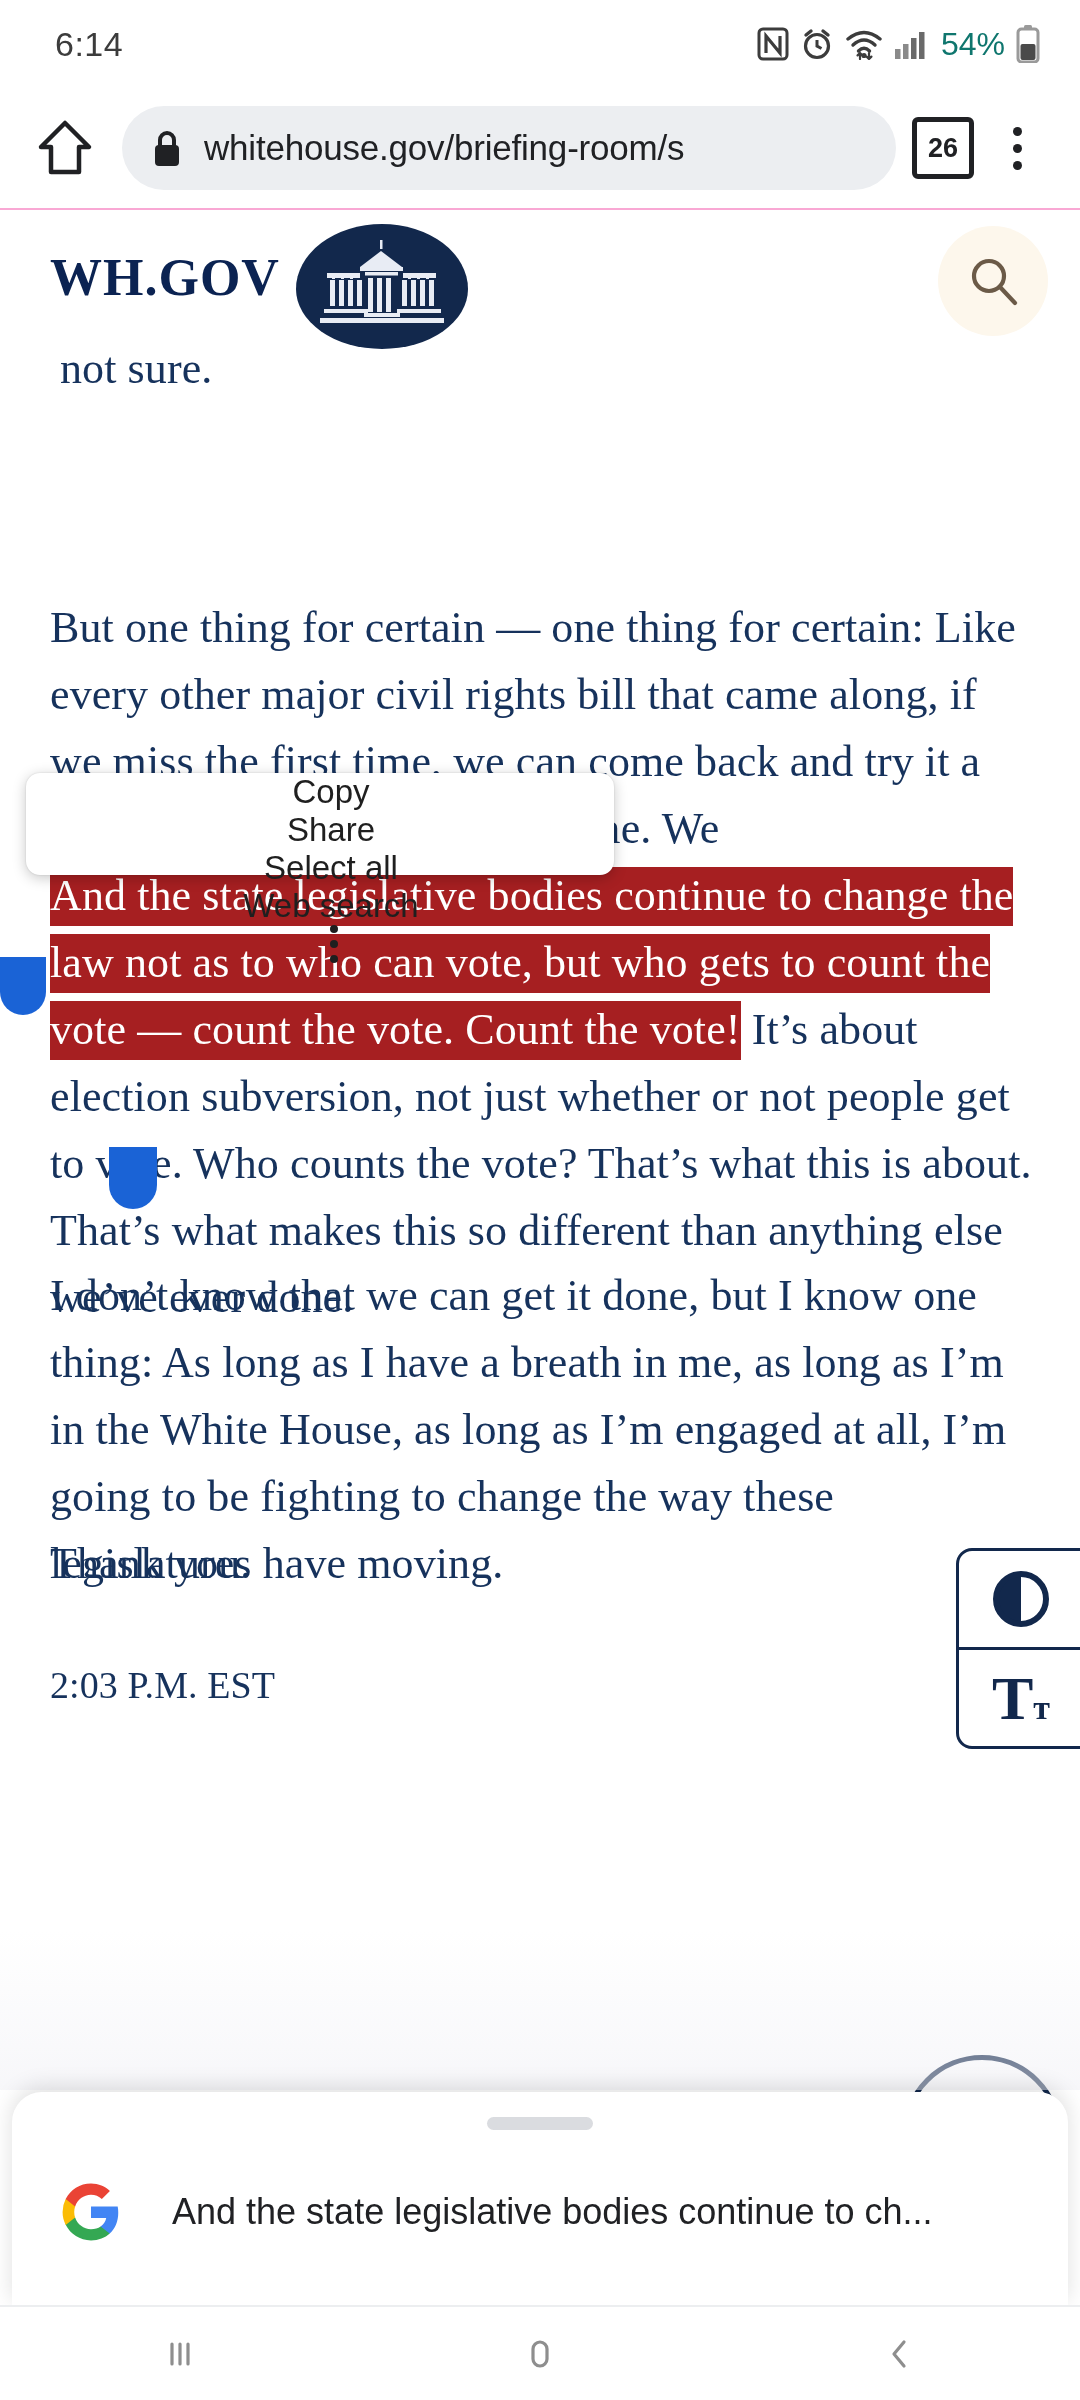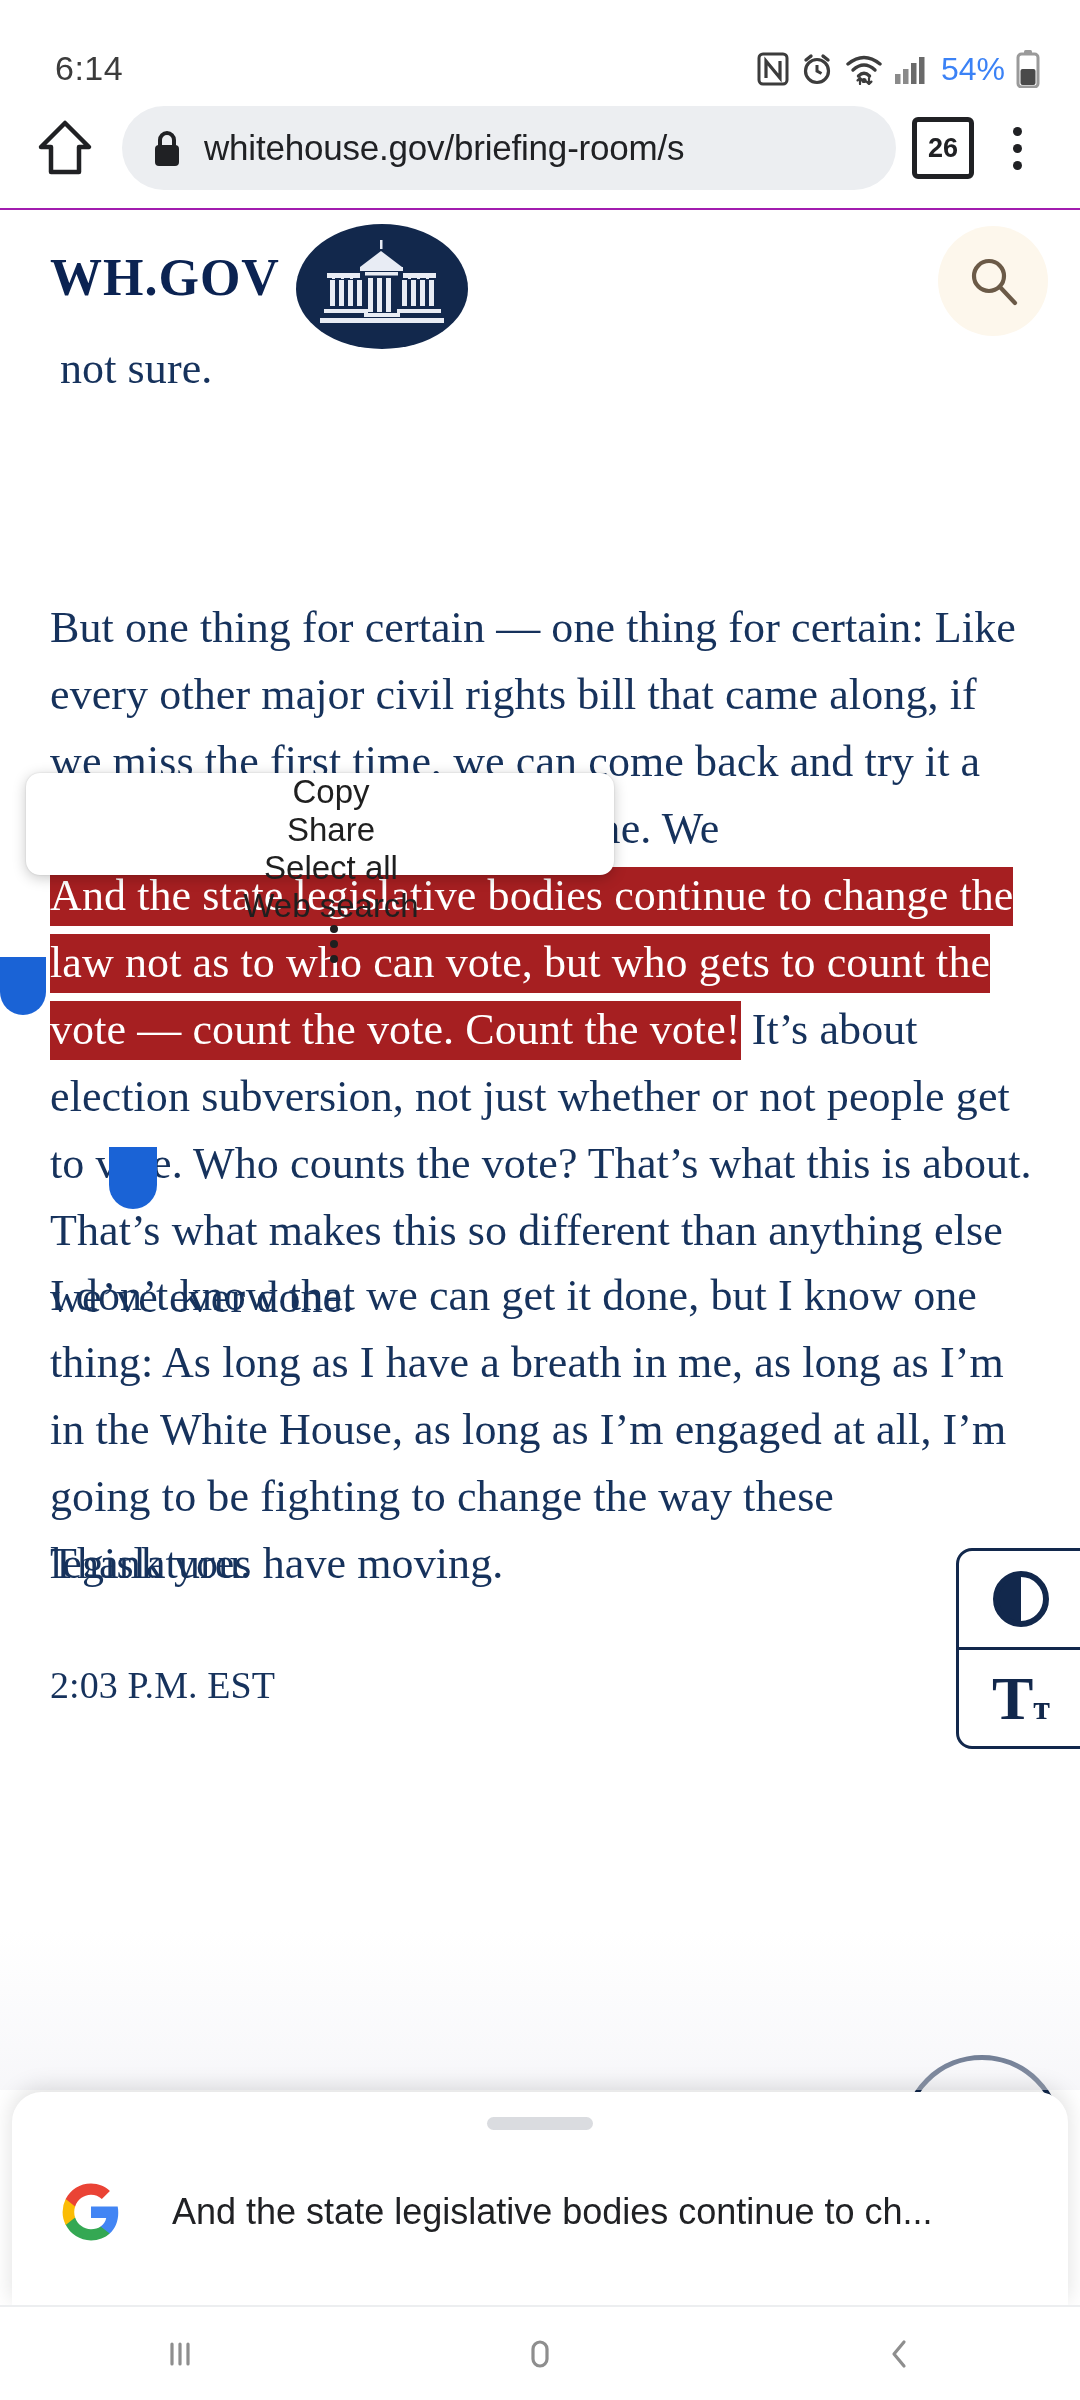--- a/index.html
+++ b/index.html
@@ -17,56 +17,56 @@
   }
 
   
   #status-bar {
     position: absolute;
     top: 0; left: 0;
     width: 1080px;
     height: 88px;
     background: #ffffff;
     display: flex;
-    align-items: flex-end;
+    align-items: center;
     justify-content: space-between;
     padding: 0 40px 0 55px;
     box-sizing: border-box;
   }
   #status-clock {
     font-size: 34px;
     color: #3c3c3c;
     letter-spacing: 0.5px;
     font-family: "Liberation Sans", sans-serif;
   }
   #status-icons {
     display: flex;
     align-items: center;
     gap: 11px;
   }
   #status-icons svg { display: block; }
   #battery-pct {
     font-size: 32px;
-    color: #3b82f6;
+    color: #0f766e;
     margin-left: 4px;
     letter-spacing: 0px;
   }
 
   
   #browser-bar {
     position: absolute;
     top: 88px; left: 0;
     width: 1080px;
     height: 122px;
     background: #ffffff;
     display: flex;
     align-items: center;
     box-sizing: border-box;
     padding: 0 28px 0 22px;
-    border-bottom: 2px solid #a21caf;
+    border-bottom: 2px solid #f9a8d4;
   }
   #home-button {
     width: 86px; height: 86px;
     display: flex; align-items: center; justify-content: center;
     flex: 0 0 auto;
   }
   #omnibox {
     flex: 1 1 auto;
     height: 84px;
     background: #eceef1;

